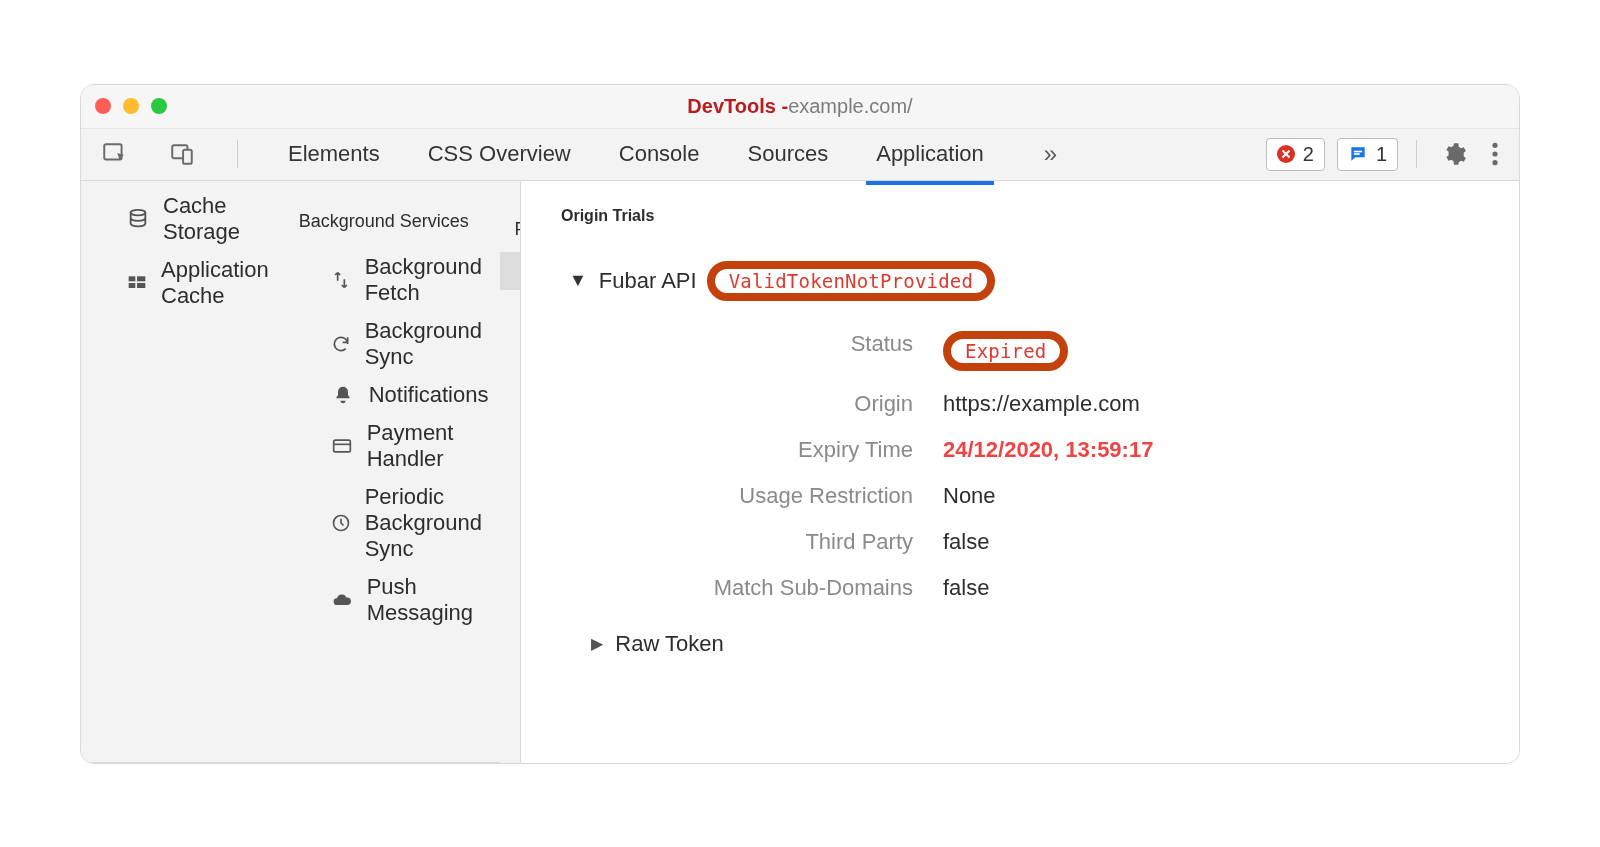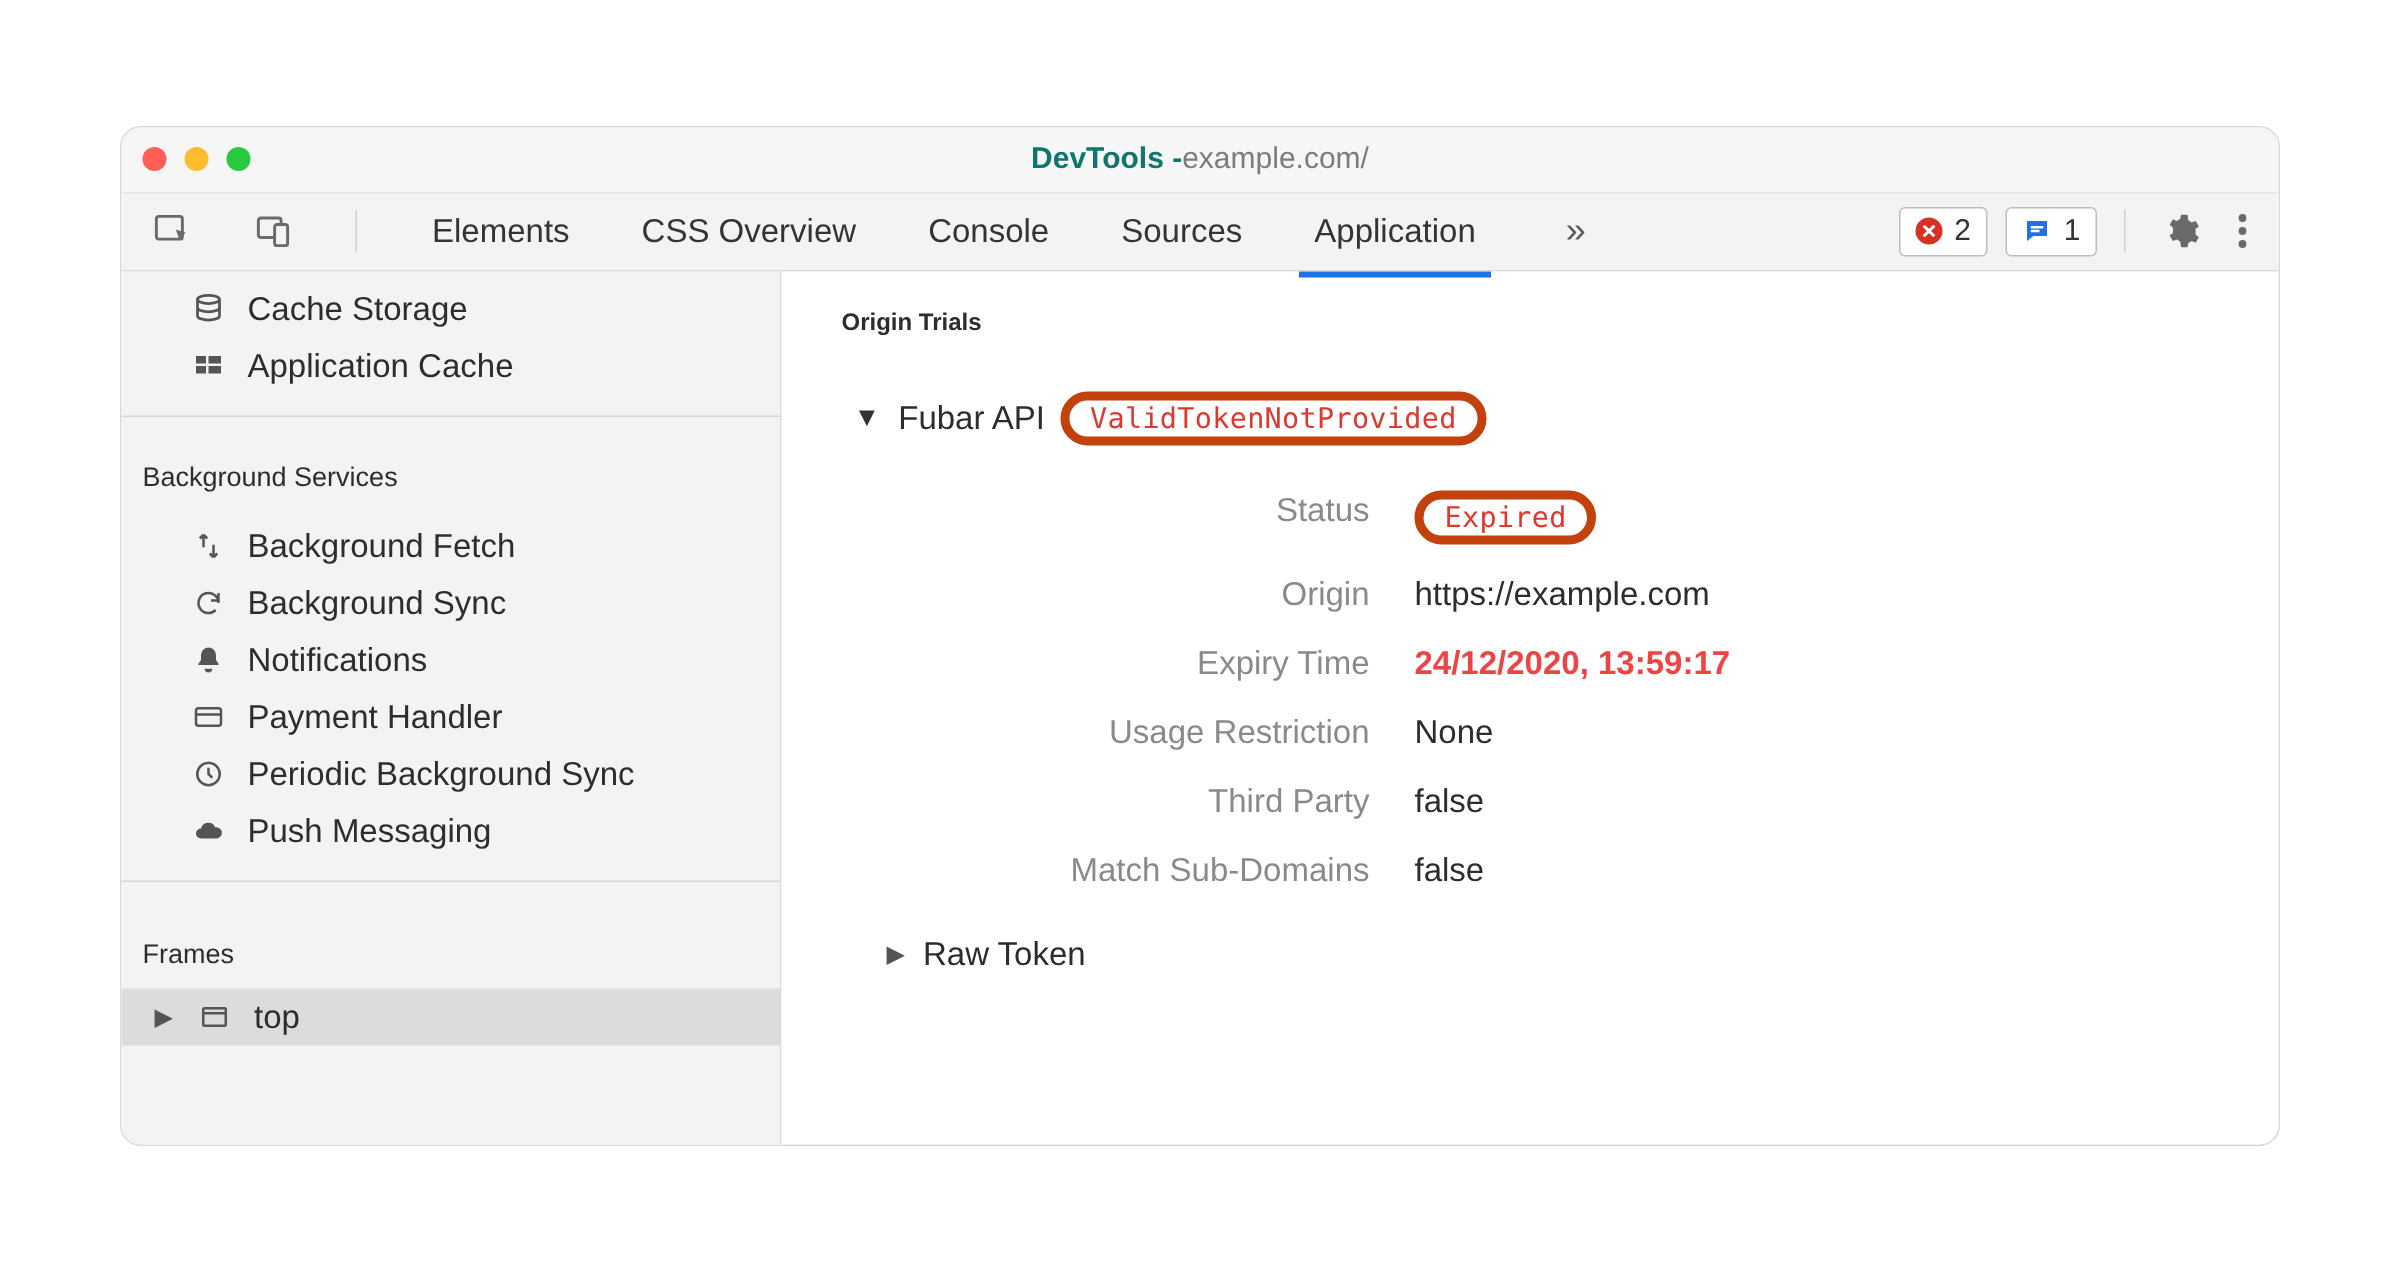--- a/index.html
+++ b/index.html
@@ -29,21 +29,21 @@
   .tl { width: 16px; height: 16px; border-radius: 50%; }
   .tl.red { background: #ff5f57; }
   .tl.yellow { background: #febc2e; }
   .tl.green { background: #28c840; }
   .title-wrap {
     position: absolute; left: 0; right: 0;
     display: flex; justify-content: center; align-items: center;
     pointer-events: none;
     font-size: 20px; color: #7c7c7c;
   }
-  .title-wrap .bold { color: #0f766e; font-weight: 600; text-align: center; }
+  .title-wrap .bold { color: #b91c1c; font-weight: 600; text-align: center; }
 
   
   .toolbar {
     height: 52px;
     background: #f3f3f3;
     border-bottom: 1px solid #d8d8d8;
     display: flex;
     align-items: center;
     padding: 0 14px;
     gap: 30px;
@@ -71,41 +71,42 @@
   }
   .chip .dot-err::before { transform: rotate(45deg); }
   .chip .dot-err::after  { transform: rotate(-45deg); }
   .chip .msg-ico { width: 20px; height: 20px; }
   .gear, .kebab { color: #666; cursor: pointer; padding: 4px 6px; }
 
   
   .body { display: flex; height: 582px; }
   .sidebar {
     width: 440px; background: #f3f3f3; border-right: 1px solid #d8d8d8;
-    display: flex; flex-direction: column; font-size: 22px; color: #2d2d2d;
+    display: flex; flex-direction: row; font-size: 22px; color: #2d2d2d;
     overflow: hidden;
+    justify-content: space-between;
   }
   .side-group { border-bottom: 1px solid #d8d8d8; padding: 8px 0 14px; }
   .side-heading { font-size: 18px; font-weight: 400; color: #2d2d2d; padding: 22px 14px 16px; }
   .side-item {
     display: flex; align-items: center; gap: 14px;
     padding: 6px 12px 6px 46px; cursor: pointer;
   }
   .side-item .ic { width: 24px; display: inline-flex; justify-content: center; color: #555; }
   .side-item.selected { background: #dcdcdc; }
   .tri { font-size: 16px; color: #555; margin-right: 2px; }
 
   
   .main { flex: 1; padding: 26px 40px; font-size: 22px; color: #2d2d2d; background: #fff; }
   .main h2 { font-size: 16px; font-weight: 700; margin-bottom: 36px; }
   .disclose { display: flex; align-items: center; gap: 10px; margin-left: 8px; }
   .disclose .tri { font-size: 18px; color: #333; }
   .pill {
     display: inline-flex; align-items: center;
-    border: 6px solid #c2410c; color: #dc3a2f;
+    border: 8px solid #c2410c; color: #dc3a2f;
     border-radius: 999px; padding: 1px 14px; font-family: ui-monospace, Menlo, monospace;
     font-size: 19px; letter-spacing: .2px;
   }
   .kv { display: grid; grid-template-columns: 280px 1fr; column-gap: 30px; row-gap: 20px; margin: 30px 0 30px 72px; }
   .kv .k { color: #8a8a8a; text-align: right; }
   .kv .v.red { color: #ef4444; font-weight: 600; }
   .raw { display: flex; align-items: center; gap: 10px; margin-left: 30px; margin-top: 18px; }
 
   svg { display: block; }
 </style>

